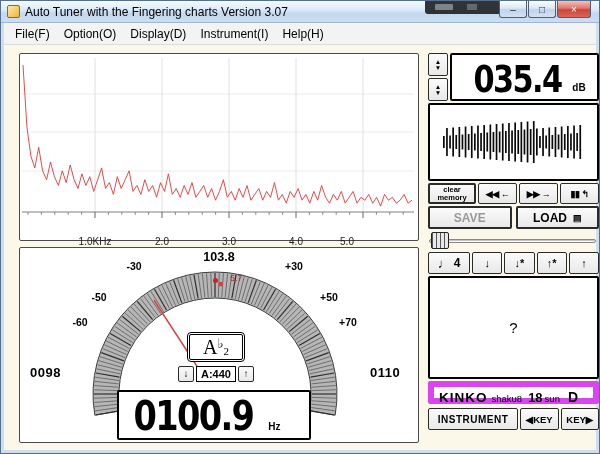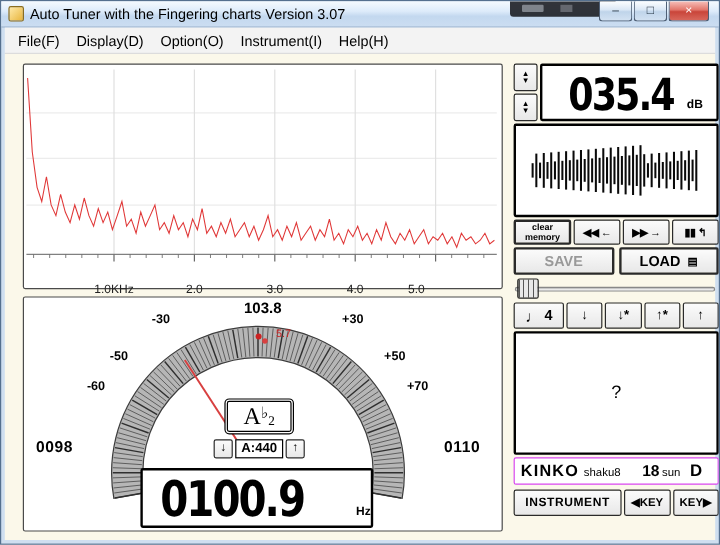--- a/index.html
+++ b/index.html
@@ -64,21 +64,21 @@
               display:flex; align-items:center; justify-content:center;
               font-family:"Liberation Serif", serif; }
   .note-letter { font-size:20px; } .note-acc { font-size:13px; margin-top:-7px; }
   .note-oct { font-size:11px; margin-top:7px; }
   .ref-row { position:absolute; left:146px; top:117px; width:100px; height:17px;
              display:flex; align-items:center; justify-content:center; gap:2px; }
   .ref-box { border:1px solid #000; font-size:11px; font-weight:bold; padding:1px 4px;
              background:#fff; height:16px; display:flex; align-items:center; }
   .freq-box { position:absolute; left:97px; top:142px; width:194px; height:50px;
               border:2px solid #000; border-radius:2px; background:#fff;
-              display:flex; align-items:flex-end; justify-content:space-between; gap:3px; padding-bottom:2px; }
+              display:flex; align-items:flex-end; justify-content:flex-start; gap:3px; padding-bottom:2px; }
   .seg { font-family:"DejaVu Sans", sans-serif; font-weight:bold; letter-spacing:-2px;
          transform:scaleX(.82); transform-origin:55% 100%; display:inline-block; line-height:.95; }
   .freq-digits { font-size:41px; }
   .freq-unit, .level-unit { font-size:10px; font-weight:bold; margin-bottom:4px; }
 
   
   .btn { background:linear-gradient(#fbfbfb,#e8e8e8); border:1px solid #2a2a2a; border-radius:2px;
          display:flex; align-items:center; justify-content:center; cursor:default; }
 
   
@@ -109,25 +109,25 @@
                   background:repeating-linear-gradient(90deg,#555 0 1px,#e8e8e8 1px 4px); }
   .notebtn-row { position:absolute; left:424px; top:207px; width:171px; height:22px; display:flex; gap:2px; }
   .noteA-btn { width:42px; font-size:12px; font-weight:bold; gap:3px; }
   .note-icon { font-size:13px; }
   .step-btn { flex:1; font-size:11px; font-weight:bold; }
   .fingering-box { position:absolute; left:424px; top:231px; width:171px; height:103px;
                    border:2px solid #000; border-radius:2px; background:#fff;
                    display:flex; align-items:center; justify-content:center; }
   .fingering-q { font-size:15px; }
   .kinko-row { position:absolute; left:424px; top:336px; width:171px; height:23px;
-               border:1px solid #d946ef; border-radius:2px; background:#fff;
+               border:6px solid #d946ef; border-radius:2px; background:#fff;
                display:flex; align-items:baseline; padding:2px 5px 0 5px; gap:4px; }
   .school { font-size:13.5px; font-weight:bold; letter-spacing:1px; }
   .itype { font-size:9.5px; }
-  .len-num { font-size:13px; font-weight:bold; margin-left:14px; }
+  .len-num { font-size:13px; font-weight:bold; margin-left:2px; }
   .len-unit { font-size:9.5px; margin-left:-2px; }
   .ikey { font-size:14px; font-weight:bold; margin-left:4px; }
   .bottom-row { position:absolute; left:424px; top:363px; width:171px; height:22px; display:flex; gap:2px; }
   .instr-btn { width:90px; font-size:10px; font-weight:bold; letter-spacing:.5px; }
   .key-btn { flex:1; font-size:9.5px; font-weight:bold; }
 </style>
 </head>
 <body>
 
 <div class="window">
@@ -138,22 +138,22 @@
   </div>
   <div class="bg-fragment"></div>
   <div class="winbtns">
     <div class="winbtn">–</div>
     <div class="winbtn">□</div>
     <div class="winbtn close">×</div>
   </div>
 
   <div class="menubar">
     <span class="menu-item">File(F)</span>
+    <span class="menu-item">Option(O)</span>
     <span class="menu-item">Display(D)</span>
-    <span class="menu-item">Option(O)</span>
     <span class="menu-item">Instrument(I)</span>
     <span class="menu-item">Help(H)</span>
   </div>
 
   <div class="client">
 
     <div class="panel spectrum-panel">
       <svg id="spectrum-svg" width="398" height="186" viewBox="0 0 398 186">
           <line x1="2" y1="40" x2="394" y2="40" stroke="#ececec" stroke-width="1"></line>
           <line x1="2" y1="78" x2="394" y2="78" stroke="#ececec" stroke-width="1"></line>

